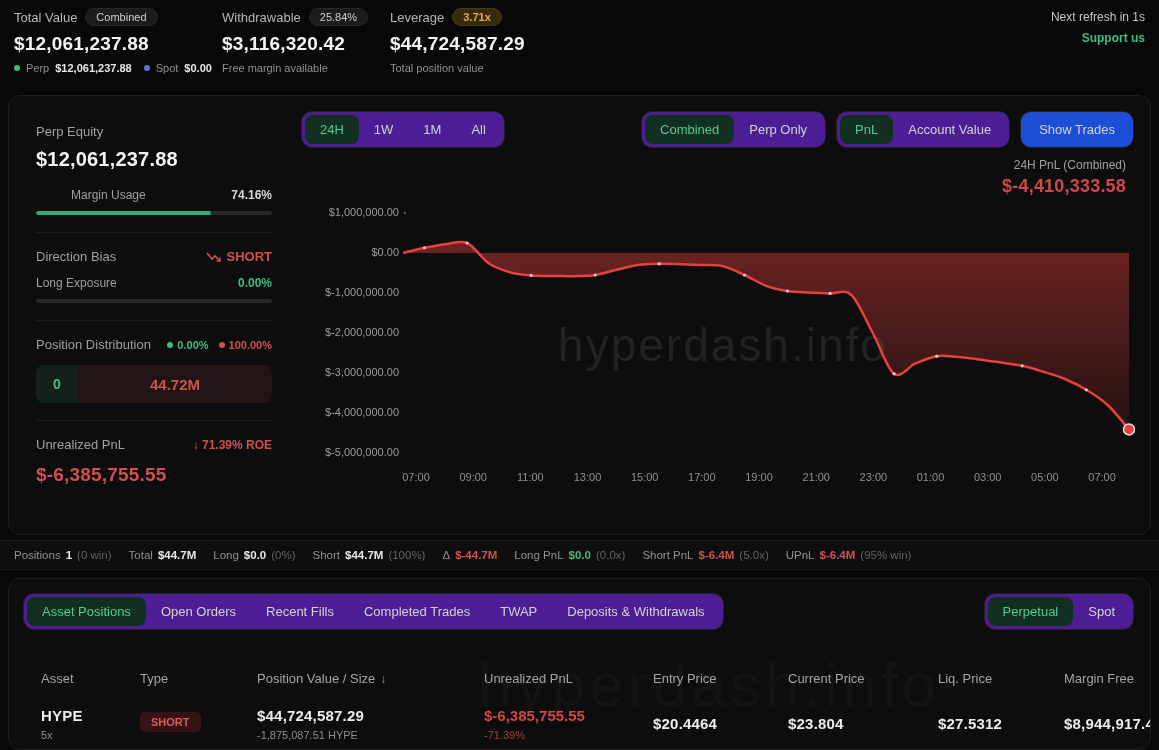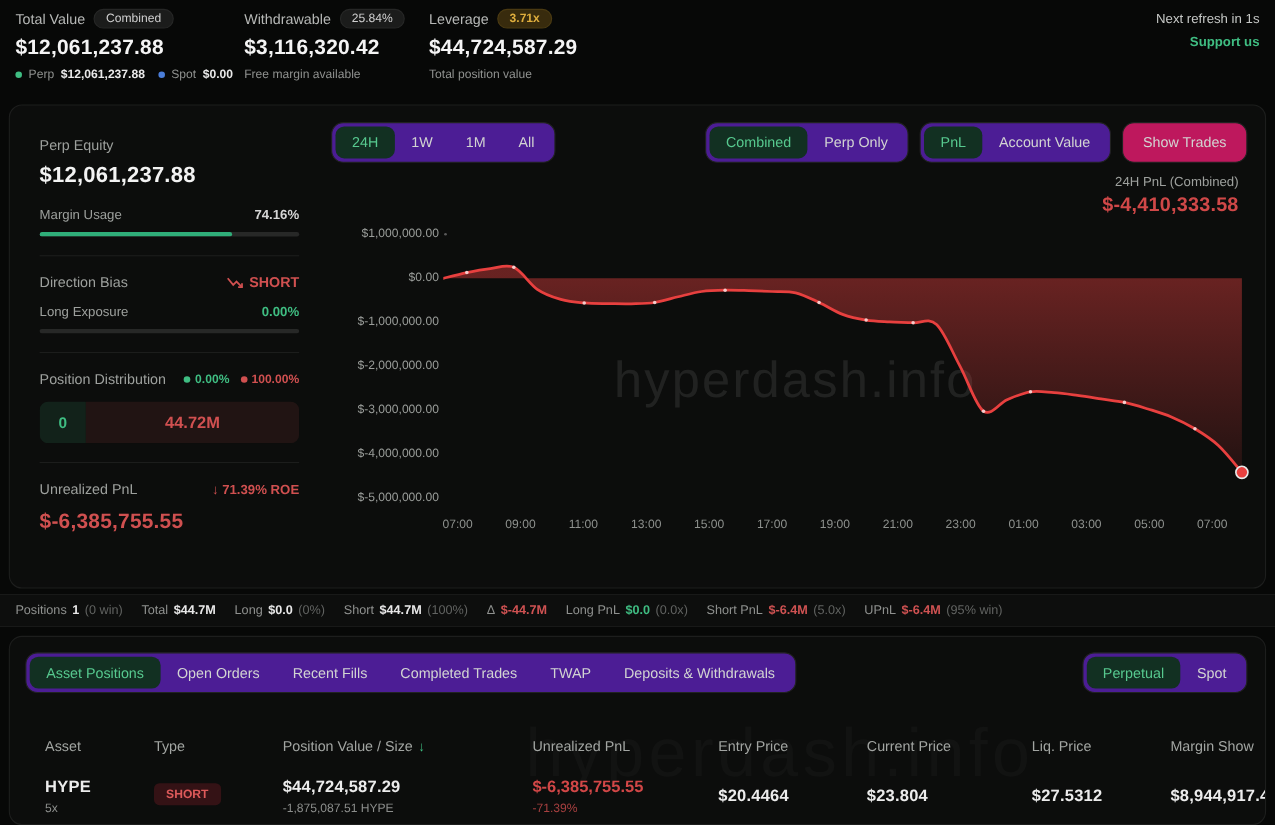--- a/index.html
+++ b/index.html
@@ -50,21 +50,21 @@
   .dist-short { flex:1; background:rgba(210,80,80,.11); color:#d05050; display:flex; align-items:center; justify-content:center; font-size:15px; font-weight:bold; }
   .roe { font-size:12px; font-weight:bold; color:#d05050; }
   .pnl-big { font-size:19px; font-weight:bold; color:#d05050; margin-top:12px; letter-spacing:.2px; }
 
   
   .seg-group { display:inline-flex; align-items:center; background:#4c1d95; border:1px solid #212221; border-radius:11px; padding:3px; }
   .seg-item { padding:7px 15px; font-size:13px; color:#d2d4d2; border-radius:8px; cursor:pointer; white-space:nowrap; }
   .seg-item.active { background:#123022; color:#57c98f; }
   #range-group { position:absolute; left:292px; top:15px; }
   .right-controls { position:absolute; right:16px; top:15px; display:flex; gap:10px; }
-  .single-btn { background:#be185d; border:1px solid #212221; border-radius:11px; padding:10px 18px; font-size:13px; color:#d2d4d2; cursor:pointer; }
+  .single-btn { background:#1d4ed8; border:1px solid #212221; border-radius:11px; padding:10px 18px; font-size:13px; color:#d2d4d2; cursor:pointer; }
 
   .pnl-readout { position:absolute; right:24px; top:62px; text-align:right; }
   .pnl-readout .cap { font-size:12px; color:#9da09d; }
   .pnl-readout .val { font-size:18px; font-weight:bold; color:#d04848; margin-top:4px; letter-spacing:.2px; }
 
   
   .ylabels { position:absolute; left:288px; top:0; width:102px; height:400px; }
   .ylabels span { position:absolute; right:0; width:100%; text-align:right; font-size:11px; color:#9a9d9a; }
   .xlabels { position:absolute; left:394px; top:375px; width:741px; height:16px; }
   .xlabels span { position:absolute; width:44px; text-align:center; font-size:11px; color:#8e918e; }
@@ -146,21 +146,21 @@
 
 <div class="refresh-text">Next refresh in 1s</div>
 <div class="support-link">Support us</div>
 
 <div class="panel" id="main-panel">
 
   <div class="lcol">
     <div class="lbl">Perp Equity</div>
     <div class="big-val">$12,061,237.88</div>
 
-    <div class="row-between" style="margin-top:17px;">
+    <div class="row-between" style="margin-top:17px;margin-left:35px;">
       <span class="lbl" style="font-size:12px;">Margin Usage</span>
       <span class="small-v" style="color:#d6d6d6;">74.16%</span>
     </div>
     <div class="bar-track">
       <div class="bar-fill" id="margin-fill" style="width: 74.16%;"></div>
     </div>
 
     <div class="divider"></div>
 
     <div class="row-between">
@@ -357,21 +357,21 @@
       <div class="th">
         <span>Entry Price</span>
       </div>
       <div class="th">
         <span>Current Price</span>
       </div>
       <div class="th">
         <span>Liq. Price</span>
       </div>
       <div class="th">
-        <span>Margin Show</span>
+        <span>Margin Free</span>
       </div>
       <div class="th">
         <span>Funding</span>
       </div>
     </div>
 
   <div class="tbl-grid" id="tbl-row">
     <div>
       <div class="cell-main">HYPE</div>
       <div class="cell-sub">5x</div>

